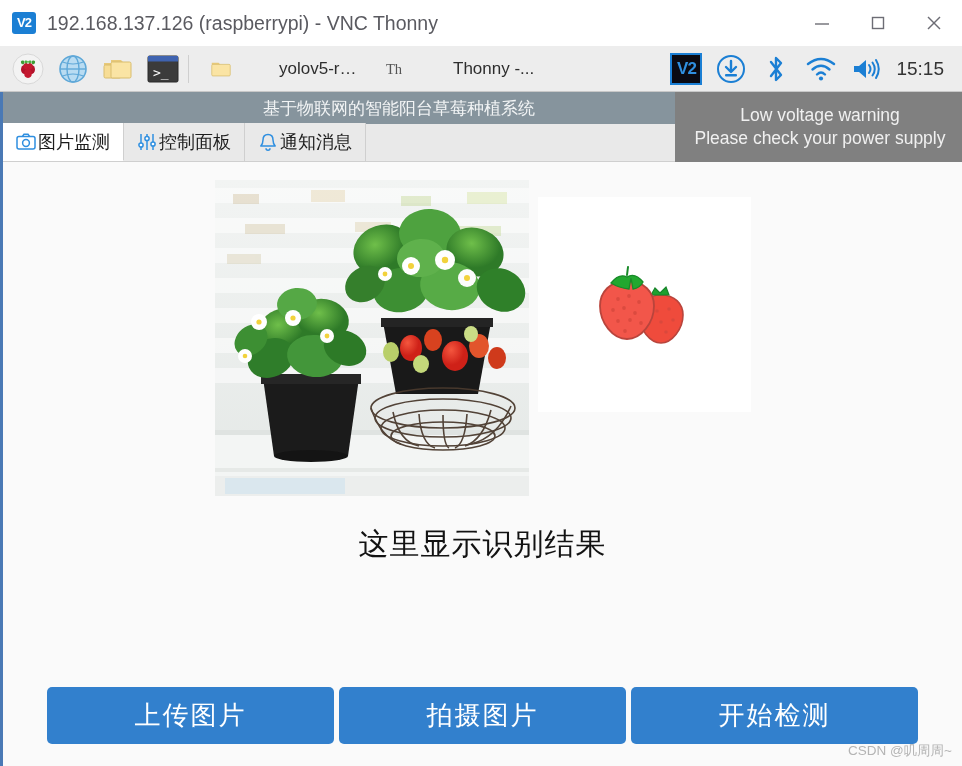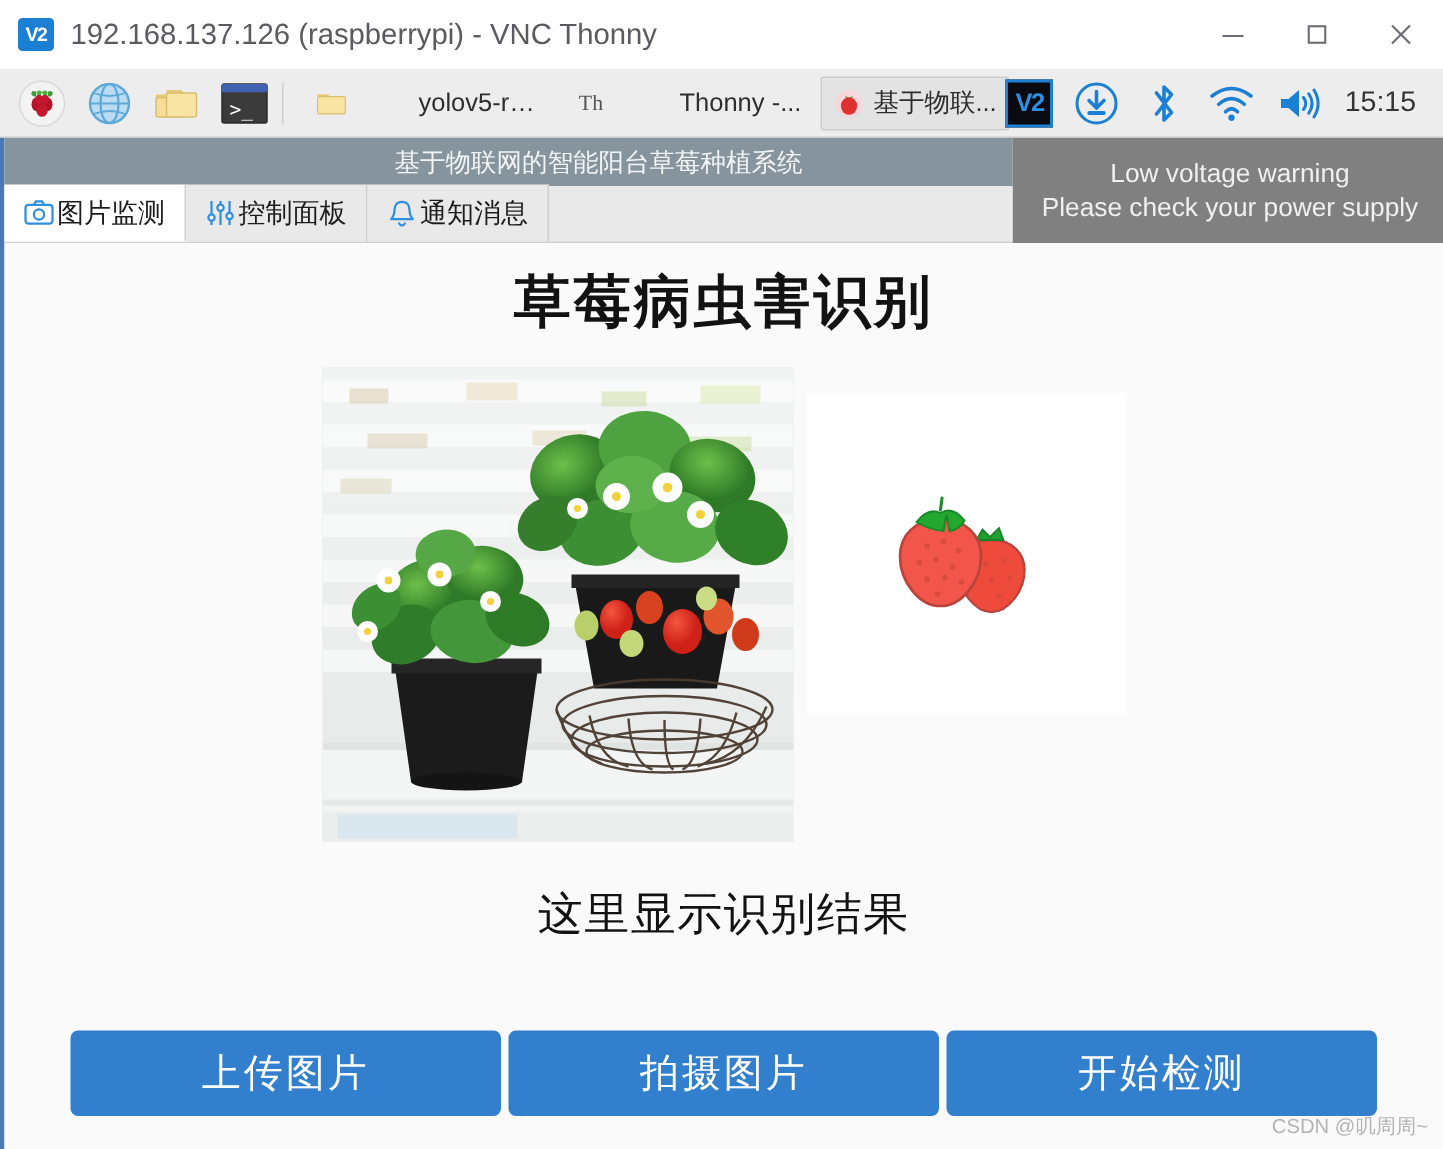--- a/index.html
+++ b/index.html
@@ -244,30 +244,20 @@
 
       <div class="tb-win plain">
         <span class="tab-ico">
           <svg width="22" height="22" viewBox="0 0 22 22">
             <text x="1" y="16" font-family="serif" font-size="16" fill="#555555">Th</text>
           </svg>
         </span>
         <span class="tb-win-label">Thonny  -...</span>
       </div>
 
-      <div class="tb-win">
-        <span class="tab-ico">
-          <svg width="24" height="24" viewBox="0 0 24 24">
-            <circle cx="12" cy="12" r="11" fill="#f6d8dc"></circle>
-            <path d="M9 6 l3 1.5 l3 -1.5 l-1 3 h-4z" fill="#3f9b35"></path>
-            <ellipse cx="12" cy="14" rx="6.5" ry="7" fill="#e03131"></ellipse>
-          </svg>
-        </span>
-        <span class="tb-win-label">基于物联...</span>
-      </div>
     </div>
 
     <div class="tb-tray">
       <div class="tray-icon">
         <div class="vnc-badge">V2</div>
       </div>
       <div class="tray-icon">
         <svg width="30" height="30" viewBox="0 0 30 30">
           <circle cx="15" cy="15" r="13" fill="none" stroke="#1b7fd4" stroke-width="2"></circle>
           <path d="M15 7 v10 M10 13 l5 5 l5 -5" fill="none" stroke="#1b7fd4" stroke-width="2.4" stroke-linecap="round" stroke-linejoin="round"></path>
@@ -340,21 +330,20 @@
             <path d="M9 1.5 C5.6 1.5 4 4 4 7 c0 3.5 -1.3 5 -2.2 6 h14.4 C15.3 12 14 10.5 14 7 C14 4 12.4 1.5 9 1.5z" fill="none" stroke="#2f8fe0" stroke-width="1.5" stroke-linejoin="round"></path>
             <path d="M7 15.3 a2 2 0 0 0 4 0" fill="none" stroke="#2f8fe0" stroke-width="1.5"></path>
           </svg>
         </span>
         <span>通知消息</span>
       </div>
     </div>
 
     <div class="content">
 
-      <div class="page-heading">草莓病虫害识别</div>
 
       <div class="images-row">
 
         <div class="photo-frame">
           <svg width="314" height="316" viewBox="0 0 314 316" preserveAspectRatio="none">
             <defs>
               <linearGradient id="bgslats" x1="0" y1="0" x2="0" y2="1">
                 <stop offset="0%" stop-color="#f2f4f3"></stop>
                 <stop offset="100%" stop-color="#e4e8e6"></stop>
               </linearGradient>

